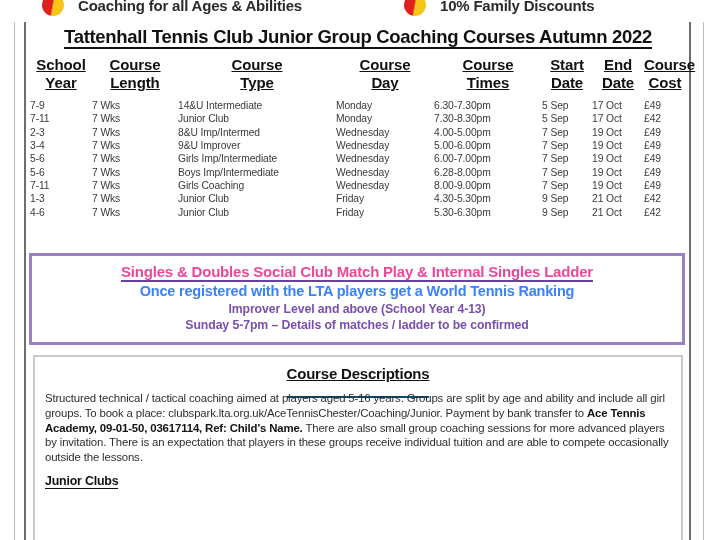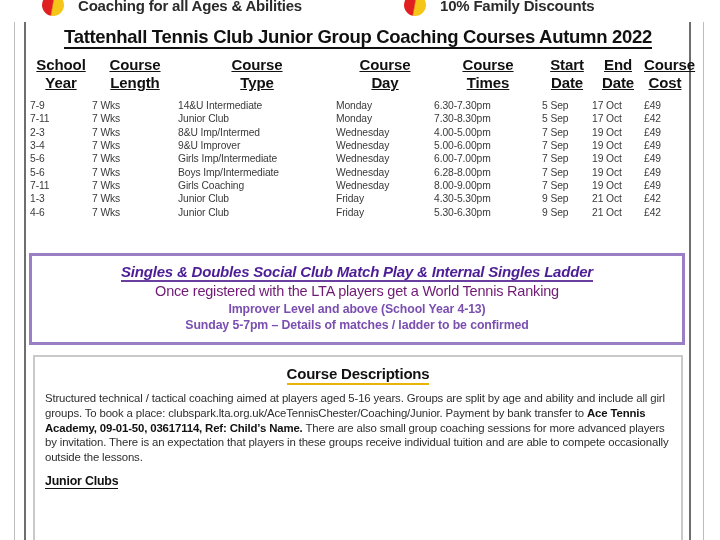--- a/index.html
+++ b/index.html
@@ -128,30 +128,29 @@
     width: 656px;
     box-sizing: border-box;
     border: 3px solid #9b7fc4;
     background: #ffffff;
     padding: 7px 8px 8px 8px;
     text-align: center;
   }
   .callout-l1 {
     font-size: 15px;
     font-weight: bold;
-    color: #4c1d95;
+    color: #ec4899;
     letter-spacing: -0.2px;
     line-height: 1.2;
-    font-style: italic;
   }
   .callout-l1 span { border-bottom: 2px solid #6b3fa0; }
   .callout-l2 {
     font-size: 14.5px;
-    font-weight: normal;
-    color: #701a75;
+    font-weight: bold;
+    color: #3b82f6;
     letter-spacing: -0.2px;
     line-height: 1.3;
     margin-top: 1px;
   }
   .callout-l3, .callout-l4 {
     font-size: 12.3px;
     font-weight: bold;
     color: #7a4fb0;
     letter-spacing: -0.1px;
     line-height: 1.35;
@@ -171,21 +170,21 @@
     overflow: hidden;
   }
   #desc-title {
     text-align: center;
     font-size: 15px;
     font-weight: bold;
     color: #111;
     margin-bottom: 9px;
     letter-spacing: -0.2px;
   }
-  #desc-title span { border-bottom: 2px solid #eab308; padding-bottom:1px; }
+  #desc-title span { border-bottom: 2px solid #0c4a6e; padding-bottom:14px;text-decoration:underline; }
   .sec-head {
     font-size: 12.4px;
     font-weight: bold;
     color: #111;
     letter-spacing: -0.2px;
     margin-bottom: 1px;
   }
   .sec-head span { border-bottom: 1.5px solid #111; }
   .sec-body {
     font-size: 11.4px;

